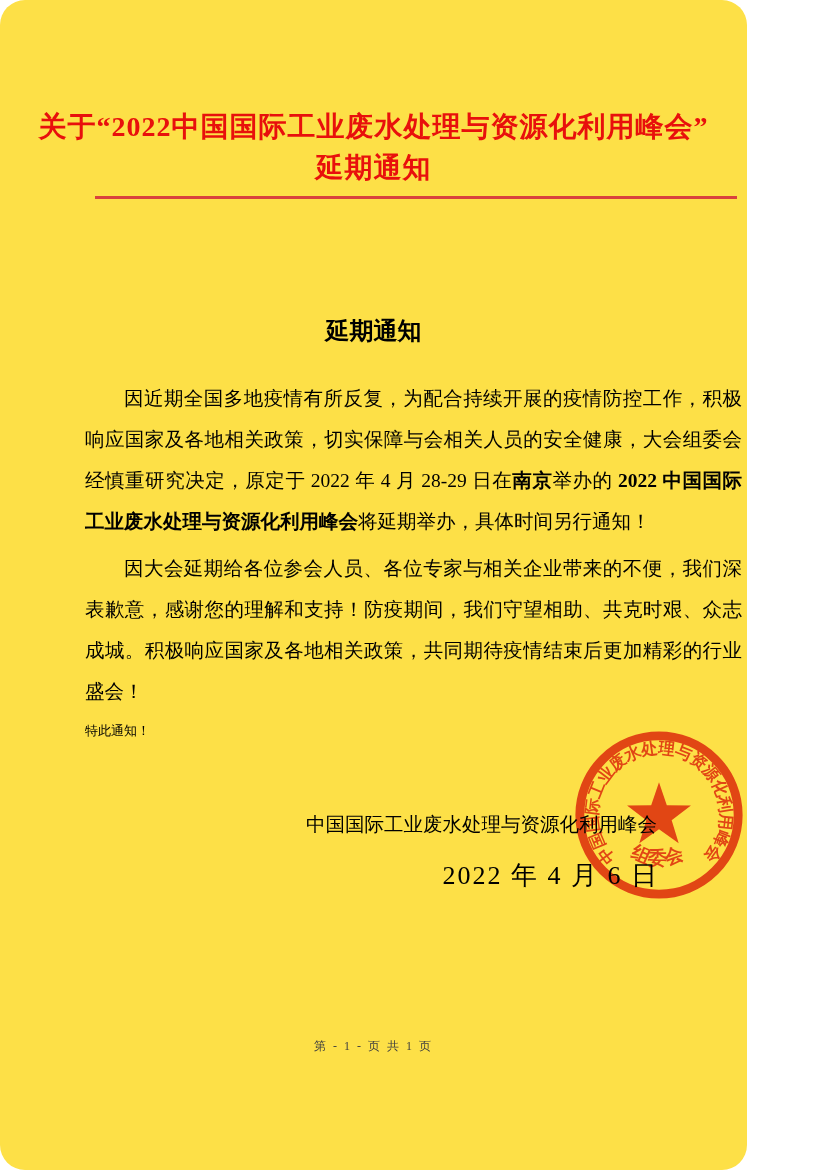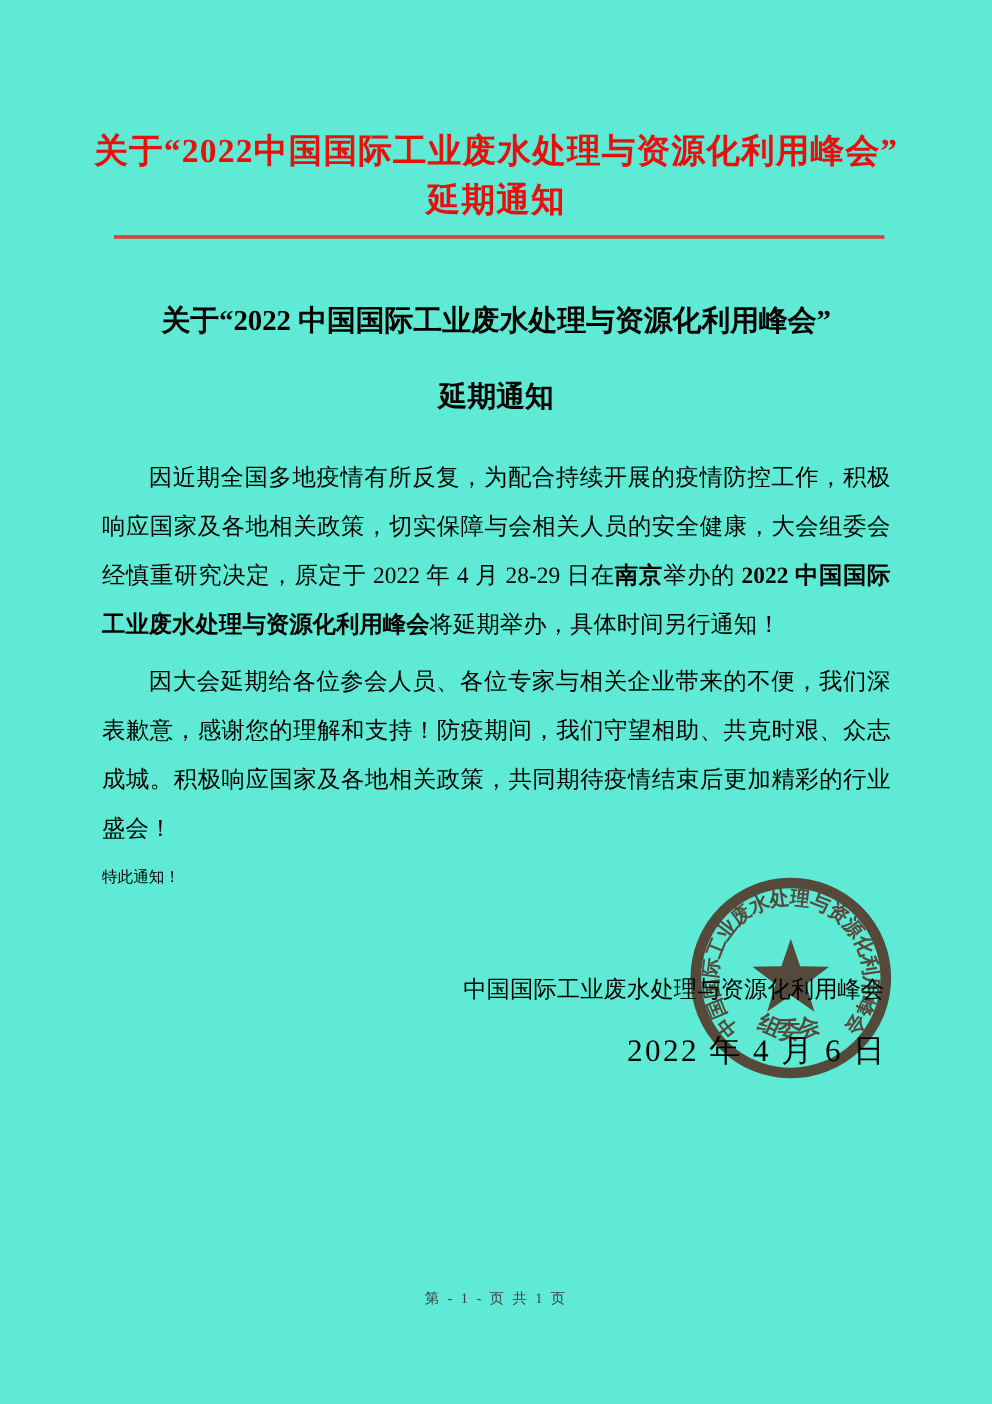--- a/index.html
+++ b/index.html
@@ -2,26 +2,27 @@
 <html><head>
 <meta charset="utf-8">
 <style>
   html, body {
     margin: 0;
     padding: 0;
     background: #ffffff;
   }
   .page {
     position: relative;
-    width: 827px;
+    width: 747px;
     height: 1170px;
-    background: #5eead4;
+    background: #fde047;
     overflow: hidden;
     font-family: "Liberation Serif", "DejaVu Serif", serif;
     color: #000000;
+    border-radius: 25px;
   }
 
   
   .banner {
     position: absolute;
     top: 106px;
     left: 0;
     width: 100%;
     text-align: center;
     color: #e8100c;
@@ -112,42 +113,41 @@
     pointer-events: none;
   }
   .stamp text {
     font-family: "Liberation Serif", "DejaVu Serif", serif;
     font-weight: bold;
   }
 
   
   .footer {
     position: absolute;
-    top: 1074px;
+    top: 1038px;
     left: 0;
     width: 100%;
     text-align: center;
     font-size: 12px;
     letter-spacing: 2px;
     color: #3f3f3f;
   }
 </style>
 </head>
 <body>
 
 <div class="page">
 
   <div class="banner">
     <div>关于“2022中国国际工业废水处理与资源化利用峰会”</div>
     <div>延期通知</div>
   </div>
 
   <div class="red-rule"></div>
 
-  <div class="doc-title-line1">关于“2022 中国国际工业废水处理与资源化利用峰会”</div>
   <div class="doc-title-line2">延期通知</div>
 
   <div class="body-text">
     <p><span>因近期全国多地疫情有所反复，为配合持续开展的疫情防控工作，积极响应国家及各地相关政策，切实保障与会相关人员的安全健康，大会组委会经慎重研究决定，原定于 2022 年 4 月 28-29 日在</span><b>南京</b><span>举办的 </span><b>2022 中国国际工业废水处理与资源化利用峰会</b><span>将延期举办，具体时间另行通知！</span></p>
     <p>因大会延期给各位参会人员、各位专家与相关企业带来的不便，我们深表歉意，感谢您的理解和支持！防疫期间，我们守望相助、共克时艰、众志成城。积极响应国家及各地相关政策，共同期待疫情结束后更加精彩的行业盛会！</p>
   </div>
 
   <div class="closing">特此通知！</div>
 
   <div class="signature">中国国际工业废水处理与资源化利用峰会</div>

